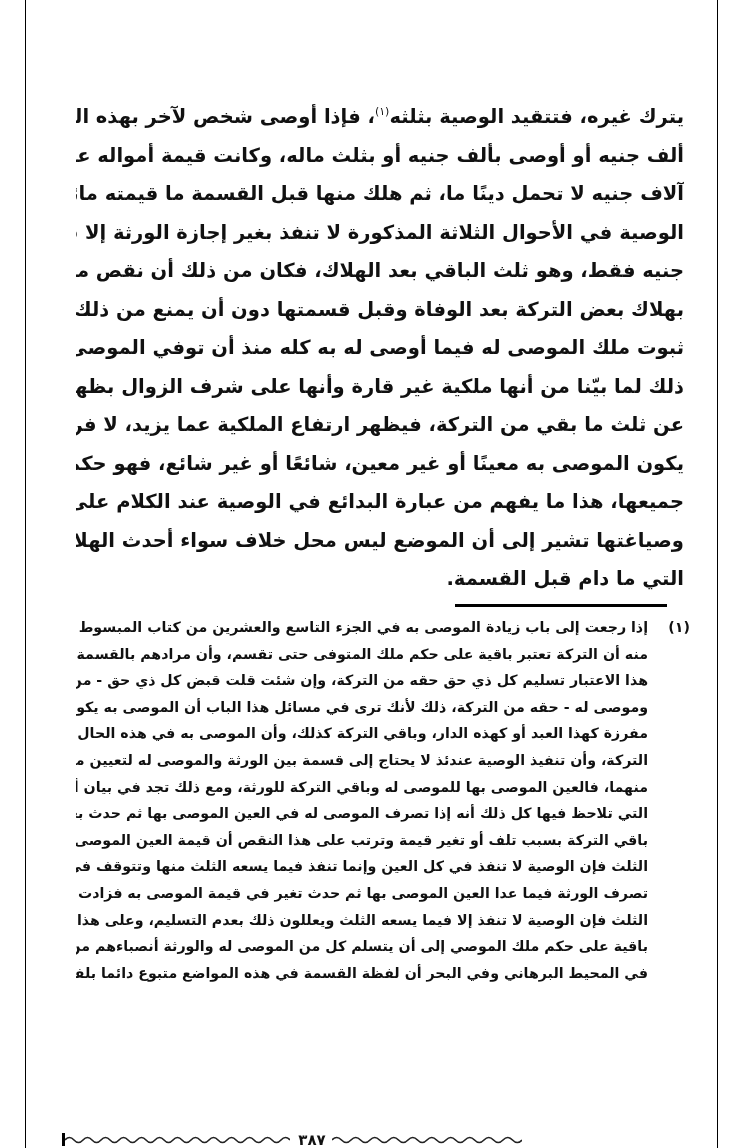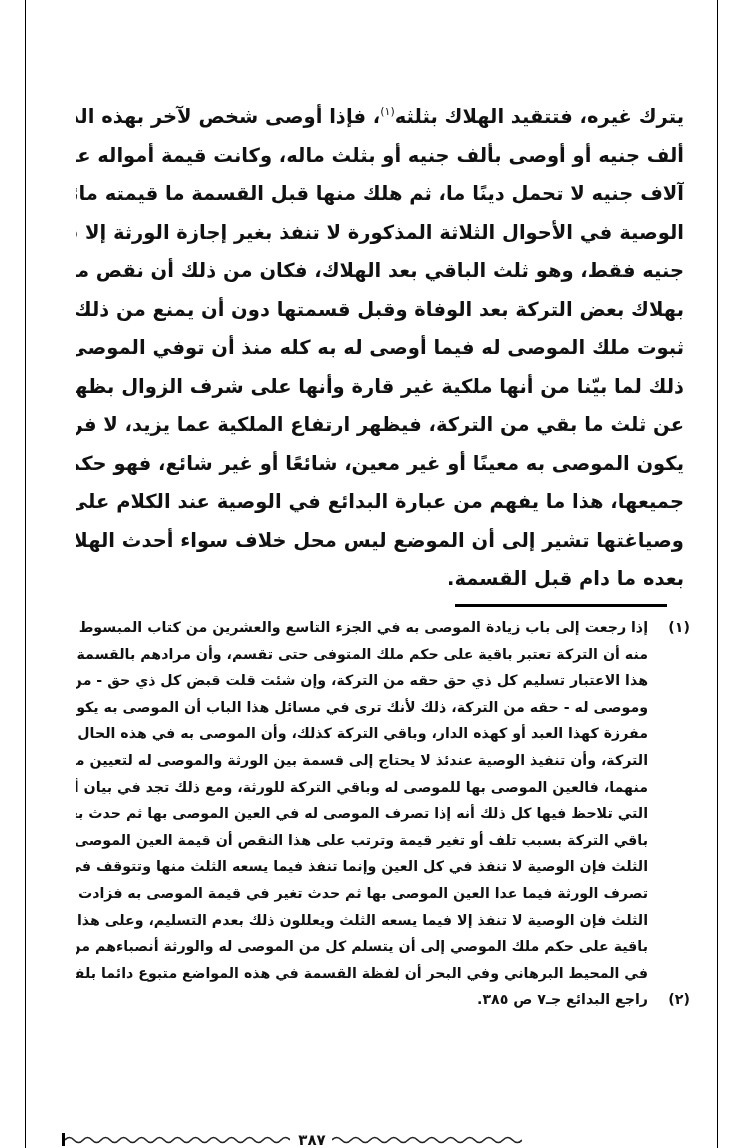--- a/index.html
+++ b/index.html
@@ -27,53 +27,52 @@
   .footer .page-no { position: absolute; left: 233px; top: 0; width: 34px; text-align: center;
                      font-size: 15px; line-height: 24px; font-weight: bold; }
 </style>
 </head>
 <body>
 
 <div class="border-left"></div>
 <div class="border-right"></div>
 
 <div class="main-text">
-  <div class="main-line"><span>يترك غيره، فتتقيد الهلاك بثلثه</span><sup class="fnref">(١)</sup><span>، فإذا أوصى شخص لآخر بهذه الدار التي قيمتها</span></div>
+  <div class="main-line"><span>يترك غيره، فتتقيد الوصية بثلثه</span><sup class="fnref">(١)</sup><span>، فإذا أوصى شخص لآخر بهذه الدار التي قيمتها</span></div>
   <div class="main-line">ألف جنيه أو أوصى بألف جنيه أو بثلث ماله، وكانت قيمة أمواله عند الوفاة ثلاثة</div>
   <div class="main-line">آلاف جنيه لا تحمل دينًا ما، ثم هلك منها قبل القسمة ما قيمته مائتا جنيه وألف، فإن</div>
   <div class="main-line">الوصية في الأحوال الثلاثة المذكورة لا تنفذ بغير إجازة الورثة إلا فيما يحمله ستمائة</div>
   <div class="main-line">جنيه فقط، وهو ثلث الباقي بعد الهلاك، فكان من ذلك أن نقص ما تنفذ فيه الوصية</div>
   <div class="main-line">بهلاك بعض التركة بعد الوفاة وقبل قسمتها دون أن يمنع من ذلك ما كان ظاهرًا من</div>
   <div class="main-line"><span>ثبوت ملك الموصى له فيما أوصى له به كله منذ أن توفي الموصى بقبوله للوصية</span></div>
   <div class="main-line">ذلك لما بيّنا من أنها ملكية غير قارة وأنها على شرف الزوال بظهور أن الموصى به يزيد</div>
   <div class="main-line">عن ثلث ما بقي من التركة، فيظهر ارتفاع الملكية عما يزيد، لا فرق في ذلك بين أن</div>
   <div class="main-line">يكون الموصى به معينًا أو غير معين، شائعًا أو غير شائع، فهو حكم يعم الأحوال</div>
   <div class="main-line">جميعها، هذا ما يفهم من عبارة البدائع في الوصية عند الكلام على زوائد الموصى به،</div>
   <div class="main-line">وصياغتها تشير إلى أن الموضع ليس محل خلاف سواء أحدث الهلاك قبل القبول أم</div>
-  <div class="main-line last">بعده ما دام قبل القسمة.</div>
+  <div class="main-line last">التي ما دام قبل القسمة.</div>
 </div>
 
 <div class="fn-separator"></div>
 
 <div class="footnotes">
   <div class="fn-line"><span class="fn-num">(١)</span><span>إذا رجعت إلى باب زيادة الموصى به في الجزء التاسع والعشرين من كتاب المبسوط للسرخسي تبينت</span></div>
   <div class="fn-line indent">منه أن التركة تعتبر باقية على حكم ملك المتوفى حتى تقسم، وأن مرادهم بالقسمة التي جعلوها نهاية</div>
   <div class="fn-line indent">هذا الاعتبار تسليم كل ذي حق حقه من التركة، وإن شئت قلت قبض كل ذي حق - من وارث</div>
   <div class="fn-line indent">وموصى له - حقه من التركة، ذلك لأنك ترى في مسائل هذا الباب أن الموصى به يكون عينا معينة</div>
   <div class="fn-line indent">مفرزة كهذا العبد أو كهذه الدار، وباقي التركة كذلك، وأن الموصى به في هذه الحال يخرج من ثلث</div>
   <div class="fn-line indent">التركة، وأن تنفيذ الوصية عندئذ لا يحتاج إلى قسمة بين الورثة والموصى له لتعيين ما يملكه كل فريق</div>
   <div class="fn-line indent">منهما، فالعين الموصى بها للموصى له وباقي التركة للورثة، ومع ذلك تجد في بيان أحكام هذه المسائل</div>
   <div class="fn-line indent">التي تلاحظ فيها كل ذلك أنه إذا تصرف الموصى له في العين الموصى بها ثم حدث بعد ذلك نقص في</div>
   <div class="fn-line indent">باقي التركة بسبب تلف أو تغير قيمة وترتب على هذا النقص أن قيمة العين الموصى بها زادت عن</div>
   <div class="fn-line indent">الثلث فإن الوصية لا تنفذ في كل العين وإنما تنفذ فيما يسعه الثلث منها وتتوقف في الزائد، وأنه إذا</div>
   <div class="fn-line indent">تصرف الورثة فيما عدا العين الموصى بها ثم حدث تغير في قيمة الموصى به فزادت حتى ضاق عنها</div>
   <div class="fn-line indent">الثلث فإن الوصية لا تنفذ إلا فيما يسعه الثلث ويعللون ذلك بعدم التسليم، وعلى هذا فالتركة تعتبر</div>
   <div class="fn-line indent">باقية على حكم ملك الموصي إلى أن يتسلم كل من الموصى له والورثة أنصباءهم من التركة؛ ولذا نجد</div>
   <div class="fn-line indent">في المحيط البرهاني وفي البحر أن لفظة القسمة في هذه المواضع متبوع دائما بلفظ التسليم فكان مبينا</div>
-  <div class="fn-line last"><span class="fn-num">(٢)</span><span>راجع البدائع جـ٧ ص ٣٨٥.</span></div>
 </div>
 
 <div class="footer">
   <div class="bar"></div>
   <svg class="wave wave-left" viewBox="0 0 225 14" preserveAspectRatio="none">
     <path d="M0 7 q4.5 -5 9 0 t9 0 t9 0 t9 0 t9 0 t9 0 t9 0 t9 0 t9 0 t9 0 t9 0 t9 0 t9 0 t9 0 t9 0 t9 0 t9 0 t9 0 t9 0 t9 0 t9 0 t9 0 t9 0 t9 0 t9 0" fill="none" stroke="#222" stroke-width="1.6"></path>
   </svg>
   <div class="page-no">٣٨٧</div>
   <svg class="wave wave-right" viewBox="0 0 190 14" preserveAspectRatio="none">
     <path d="M0 7 q4.75 -5 9.5 0 t9.5 0 t9.5 0 t9.5 0 t9.5 0 t9.5 0 t9.5 0 t9.5 0 t9.5 0 t9.5 0 t9.5 0 t9.5 0 t9.5 0 t9.5 0 t9.5 0 t9.5 0 t9.5 0 t9.5 0 t9.5 0 t9.5 0" fill="none" stroke="#222" stroke-width="1.6"></path>

